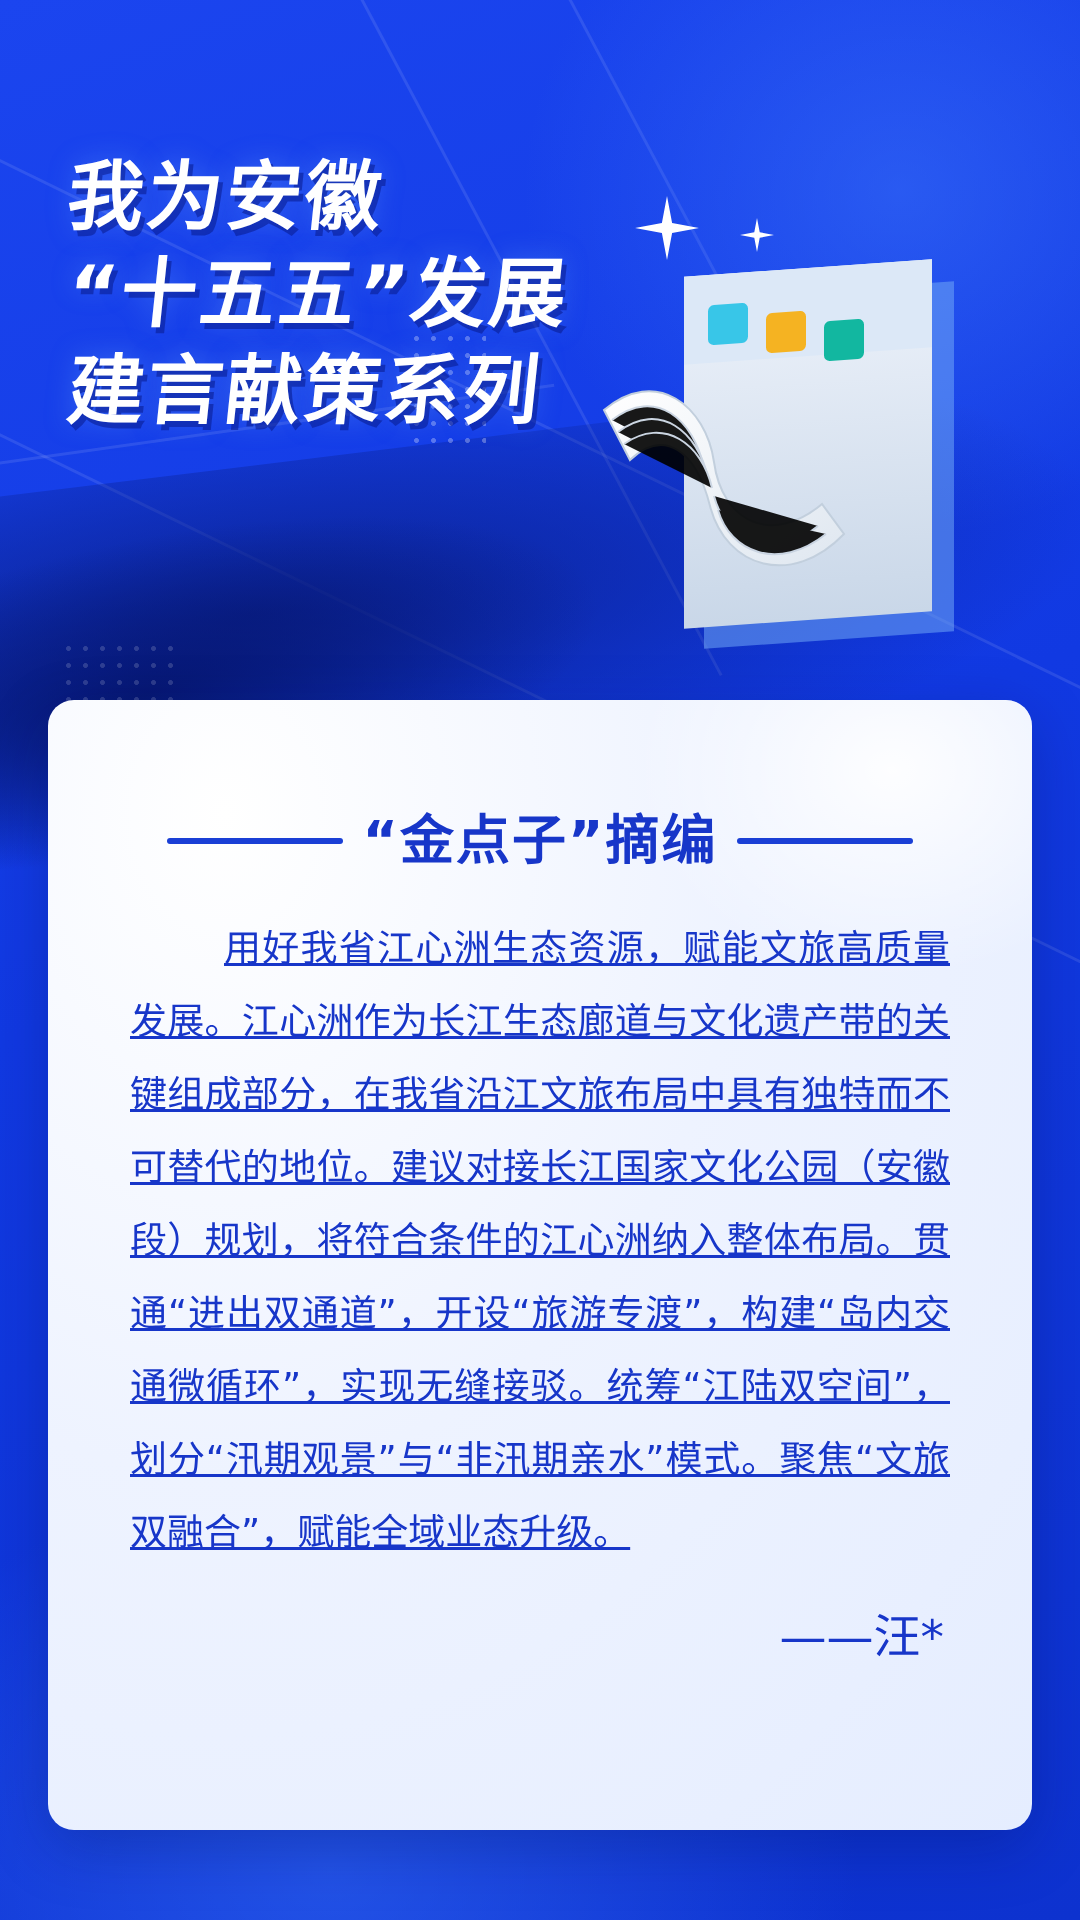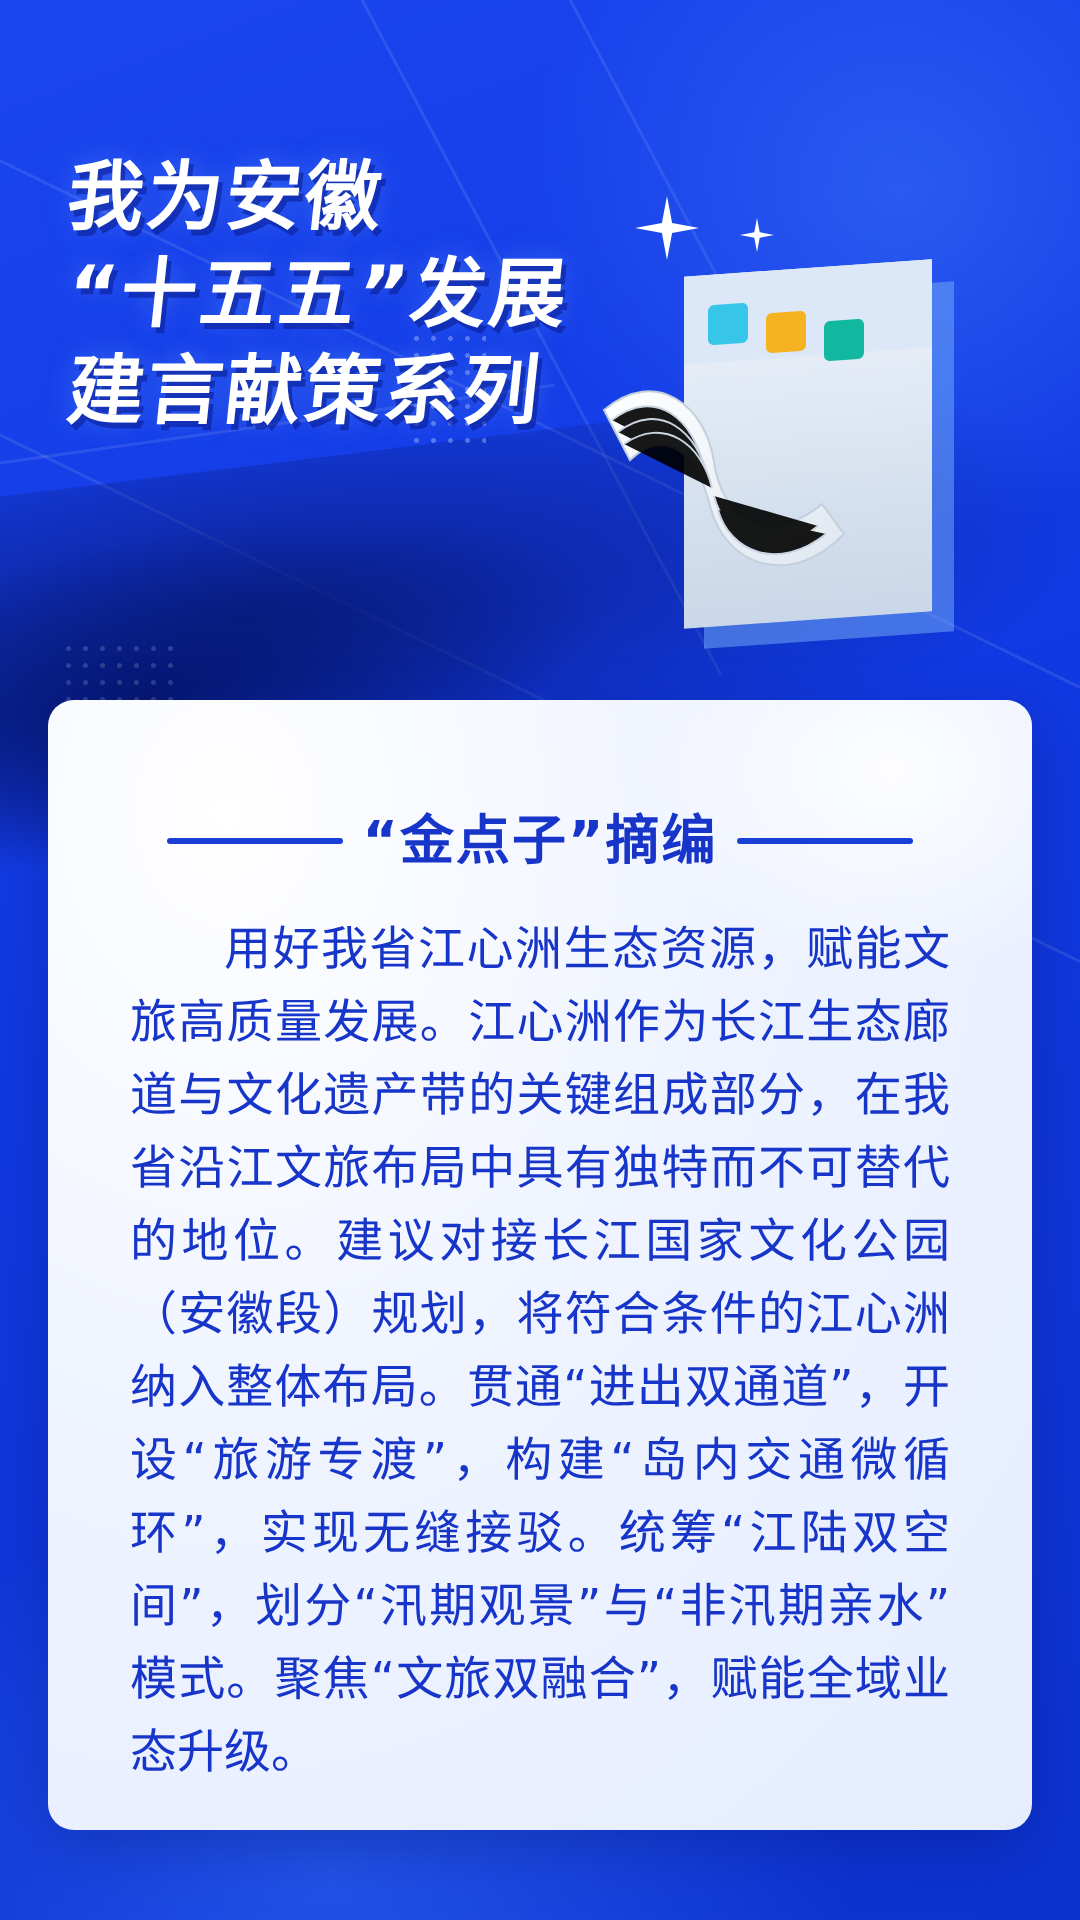--- a/index.html
+++ b/index.html
@@ -236,27 +236,28 @@
   }
 
   .card-body {
     position: absolute;
     left: 82px;
     top: 212px;
     width: 820px;
   }
   .body-text {
     font-family: "DejaVu Sans", "Liberation Sans", sans-serif;
-    font-size: 47px;
+    font-size: 37px;
     line-height: 73px;
     color: #1736c9;
     text-align: justify;
     text-indent: 94px;
     font-weight: 500;
     letter-spacing: 0px;
+    text-decoration: underline;
   }
   .signature {
     margin-top: 38px;
     text-align: right;
     font-family: "DejaVu Sans", "Liberation Sans", sans-serif;
     font-size: 47px;
     line-height: 60px;
     color: #1736c9;
     font-weight: 500;
     padding-right: 6px;

